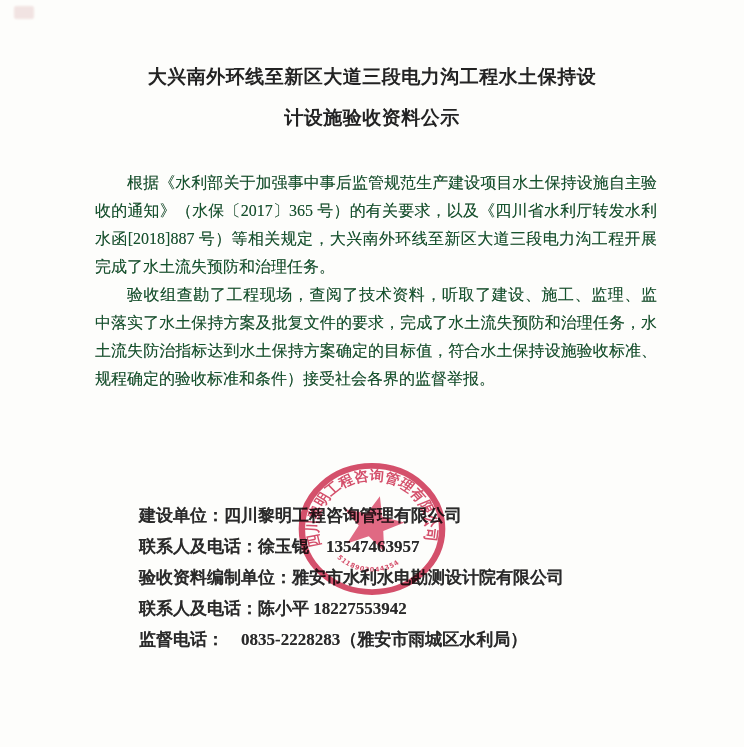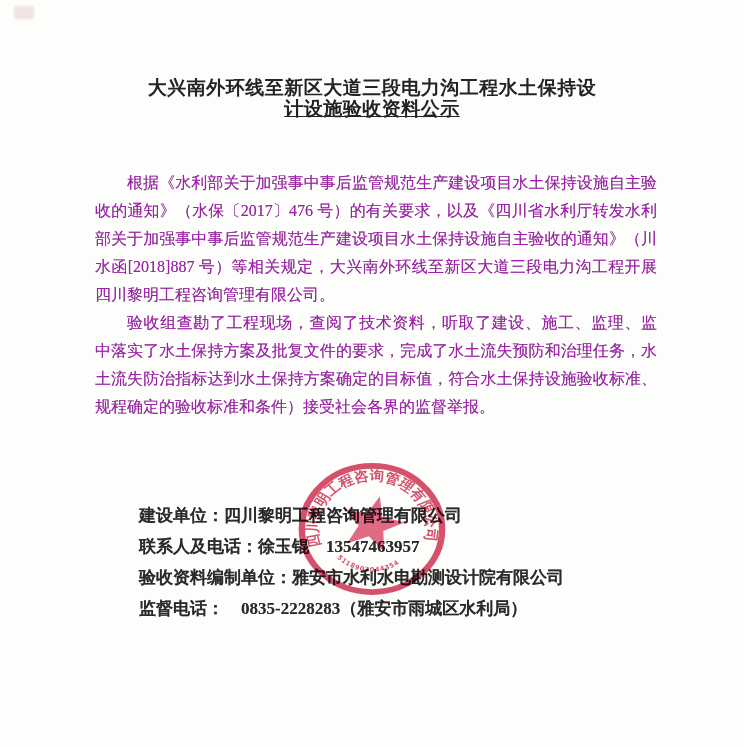--- a/index.html
+++ b/index.html
@@ -33,34 +33,34 @@
     left: 60px;
     right: 60px;
     text-align: center;
     font-size: 19px;
     font-weight: 700;
     letter-spacing: 0.5px;
     color: #232323;
     line-height: 30px;
     white-space: nowrap;
   }
-  .title-l1 { top: 73px; }
-  .title-l2 { top: 94px; text-decoration: underline; }
+  .title-l1 { top: 62px; }
+  .title-l2 { top: 103px; }
 
   .body-block {
     position: absolute;
     left: 95px;
     top: 169px;
     width: 562px;
   }
   .ln {
     height: 28px;
     line-height: 28px;
     font-size: 16px;
-    color: #a21caf;
+    color: #14532d;
     white-space: nowrap;
     text-shadow: 0 0 0.4px rgba(70,70,70,0.55);
   }
   .ln.full {
     white-space: normal;
     text-align: justify;
     text-align-last: justify;
     overflow: hidden;
   }
   .ln.ind { padding-left: 32px; }
@@ -120,34 +120,34 @@
 
 <div class="page">
 
   <div class="smudge"></div>
 
   <div class="title-line title-l1">大兴南外环线至新区大道三段电力沟工程水土保持设</div>
   <div class="title-line title-l2">计设施验收资料公示</div>
 
   <div class="body-block">
     <div class="ln full ind">根据《水利部关于加强事中事后监管规范生产建设项目水土保持设施自主验</div>
-    <div class="ln full">收的通知》（水保〔2017〕476 号）的有关要求，以及《四川省水利厅转发水利</div>
-    <div class="ln full">部关于加强事中事后监管规范生产建设项目水土保持设施自主验收的通知》（川</div>
+    <div class="ln full">收的通知》（水保〔2017〕365 号）的有关要求，以及《四川省水利厅转发水利</div>
     <div class="ln full">水函[2018]887 号）等相关规定，大兴南外环线至新区大道三段电力沟工程开展</div>
-    <div class="ln">四川黎明工程咨询管理有限公司。</div>
+    <div class="ln">完成了水土流失预防和治理任务。</div>
     <div class="ln full ind">验收组查勘了工程现场，查阅了技术资料，听取了建设、施工、监理、监</div>
     <div class="ln full">中落实了水土保持方案及批复文件的要求，完成了水土流失预防和治理任务，水</div>
     <div class="ln full">土流失防治指标达到水土保持方案确定的目标值，符合水土保持设施验收标准、</div>
     <div class="ln">规程确定的验收标准和条件）接受社会各界的监督举报。</div>
   </div>
 
   <div class="contact-block">
     <div class="contact-line">建设单位：四川黎明工程咨询管理有限公司</div>
     <div class="contact-line">联系人及电话：徐玉锟　13547463957</div>
     <div class="contact-line">验收资料编制单位：雅安市水利水电勘测设计院有限公司</div>
+    <div class="contact-line">联系人及电话：陈小平 18227553942</div>
     <div class="contact-line">监督电话：　0835-2228283（雅安市雨城区水利局）</div>
   </div>
 
   <svg class="seal" viewBox="0 0 160 160" preserveAspectRatio="none">
     <defs>
       <path id="sealArcText" d="M 28.3 98.8 A 55 55 0 1 1 131.7 98.8" fill="none"></path>
       <path id="sealArcNum" d="M 43.2 110.9 A 48 48 0 0 0 116.8 110.9" fill="none"></path>
     </defs>
     <circle class="ring" cx="80" cy="80" r="71"></circle>
     <path class="star" transform="translate(80,75) rotate(14)" d="M0,-33 L-7.9,-10.9 L-31.4,-10.2 L-12.8,4.2 L-19.4,26.7 L0,13.5 L19.4,26.7 L12.8,4.2 L31.4,-10.2 L7.9,-10.9 Z"></path>

